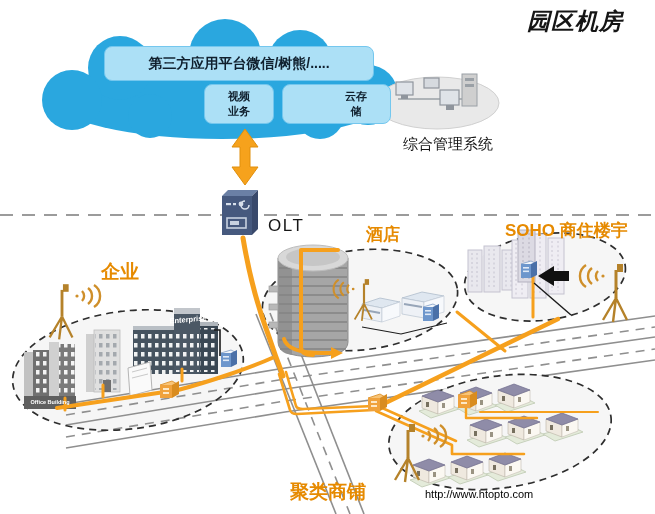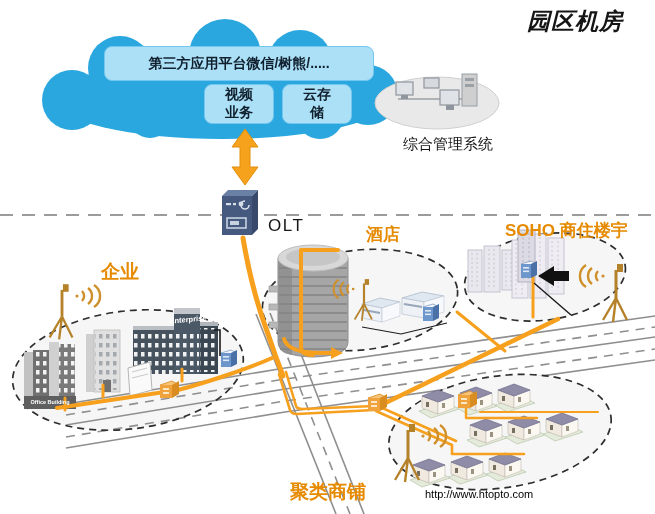--- a/index.html
+++ b/index.html
@@ -309,27 +309,27 @@
     <rect x="230" y="221" width="9" height="4" fill="#c7d1e0"></rect>
   </g>
 </svg>
 
 <div class="lbl title" style="left:527px;top:8px;">园区机房</div>
 
 <div class="cloudbox" style="left:104px;top:46px;width:268px;height:33px;font-size:14px;">
   <span>第三方应用平台微信/树熊/.....</span>
 </div>
 
-<div class="cloudbox" style="left:204px;top:84px;width:68px;height:38px;font-size:14px;">
+<div class="cloudbox" style="left:204px;top:84px;width:68px;height:38px;font-size:11px;">
   <span class="two">
     <span>视频</span>
     <span>业务</span>
   </span>
 </div>
-<div class="cloudbox" style="left:282px;top:84px;width:68px;height:38px;font-size:14px;">
+<div class="cloudbox" style="left:282px;top:84px;width:68px;height:38px;font-size:11px;padding-left:39px;">
   <span class="two">
     <span>云存</span>
     <span>储</span>
   </span>
 </div>
 
 <div class="lbl mgmt" style="left:403px;top:135px;">综合管理系统</div>
 
 <div class="lbl olt-lbl" style="left:268px;top:191px;">OLT</div>
 

